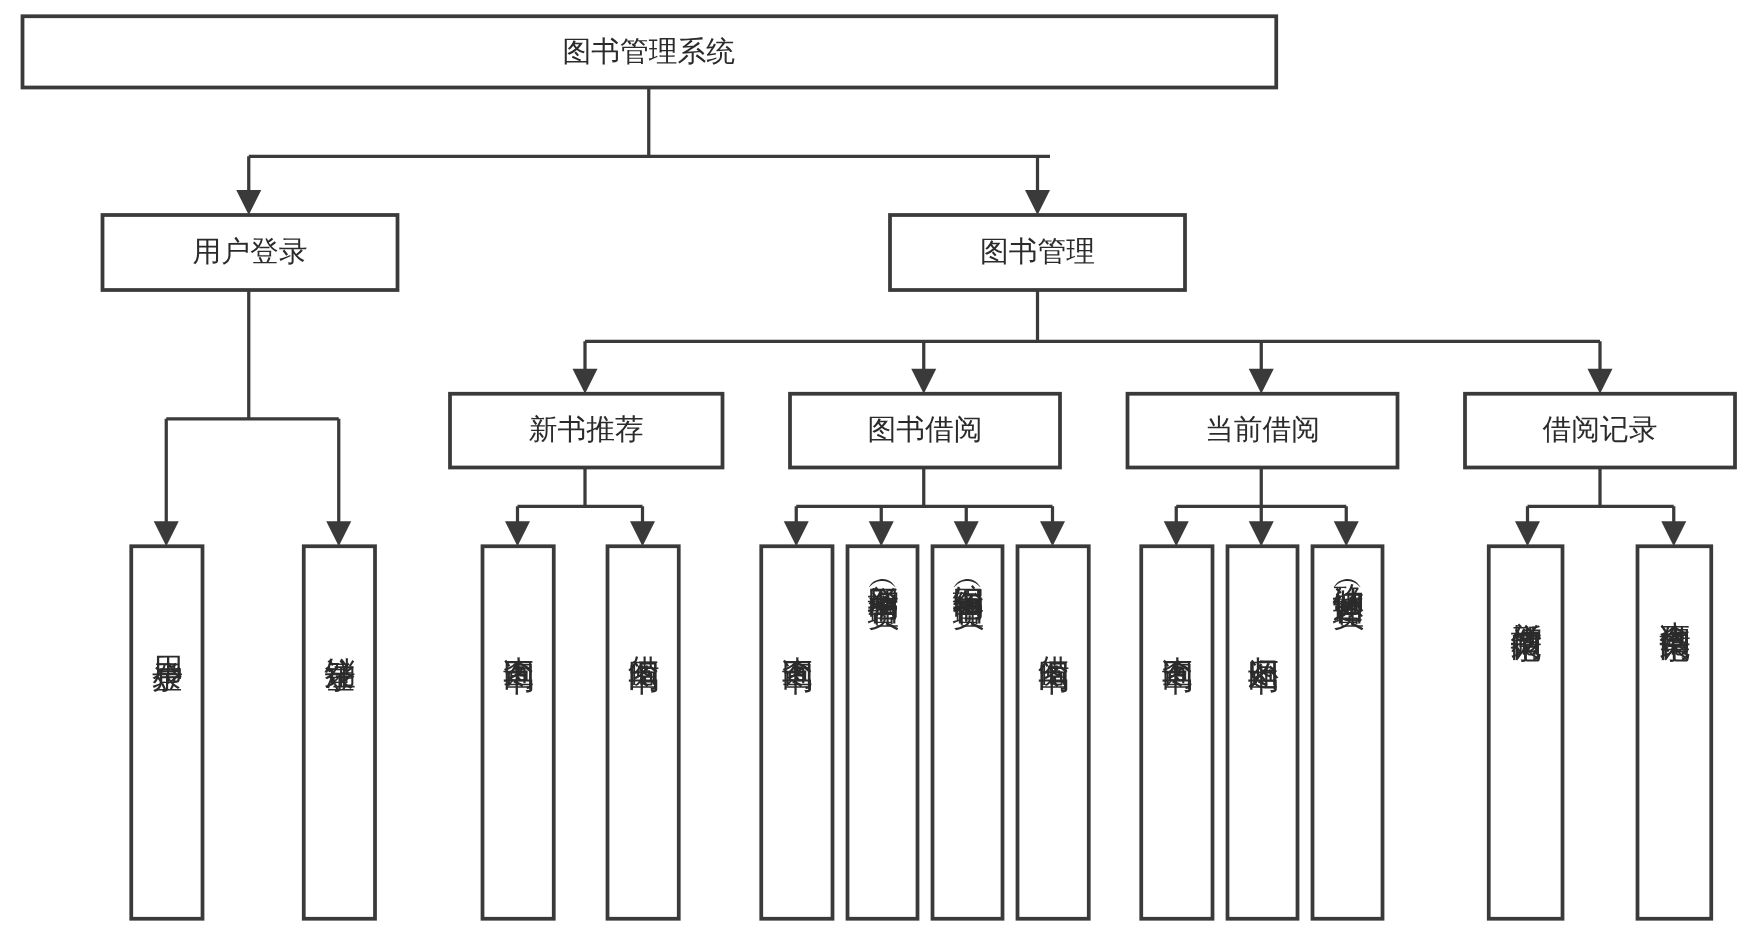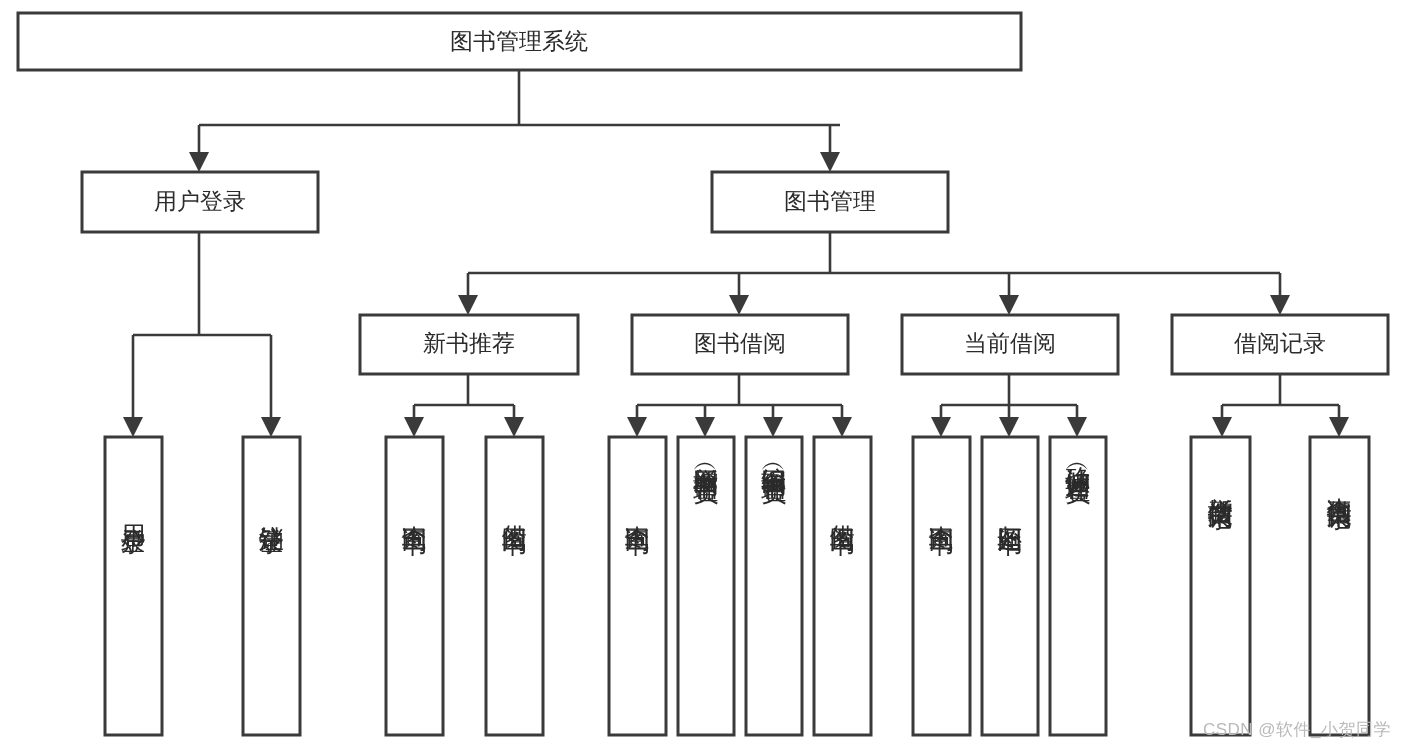--- a/index.html
+++ b/index.html
@@ -238,14 +238,13 @@
     <span class="leaf-label" style="margin-top:10px;">确认归还（管理员）</span>
   </div>
 
   <div class="leaf-label-wrap" style="left:1191px; top:437px; width:59px; height:298px;">
     <span class="leaf-label" style="margin-top:40px;">新增借阅记录</span>
   </div>
   <div class="leaf-label-wrap" style="left:1310px; top:437px; width:59px; height:298px;">
     <span class="leaf-label" style="margin-top:40px;">查询借阅记录</span>
   </div>
 
-  <div class="watermark">CSDN @软件_小贺同学</div>
 </div>
 
 </body></html>

